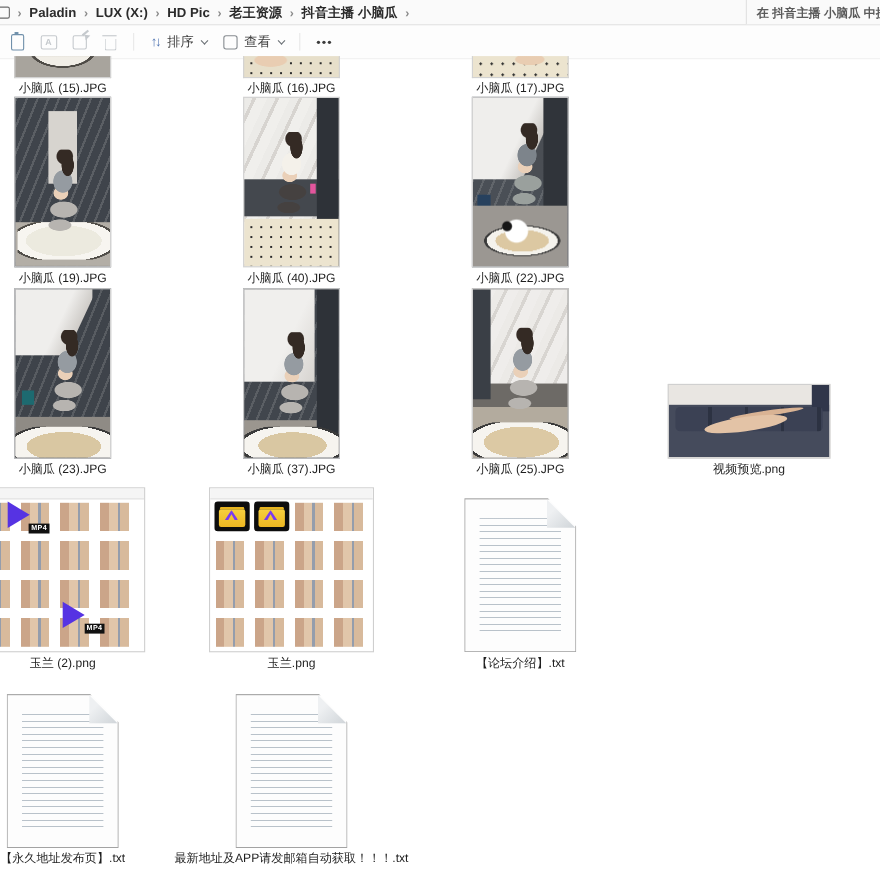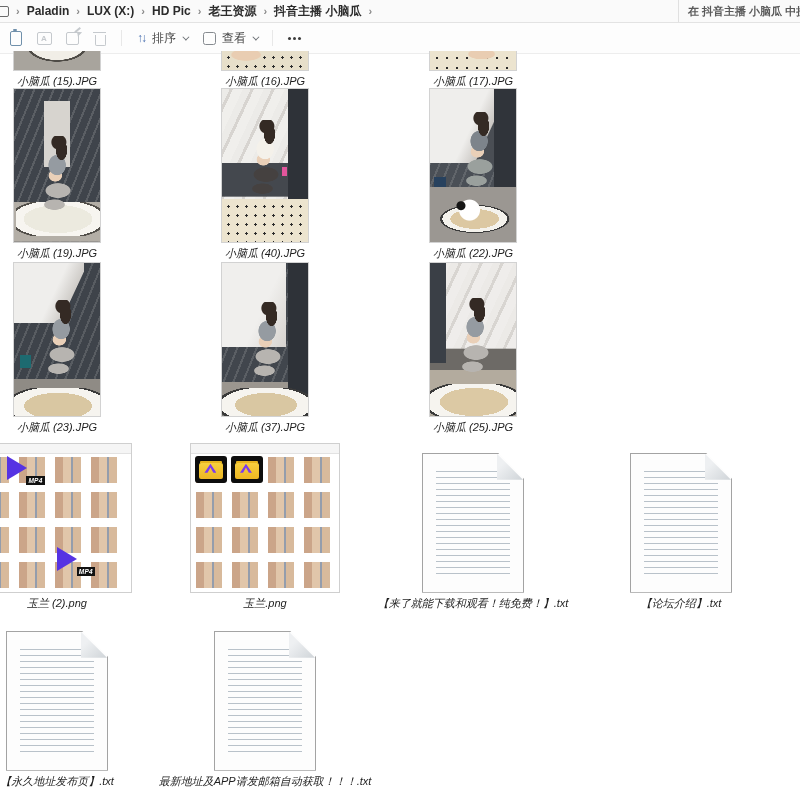--- a/index.html
+++ b/index.html
@@ -31,21 +31,21 @@
   .ic-trash{width:9px;height:10px;border:1.2px solid #c5c9cd;border-top:0;border-radius:0 0 2px 2px;margin-top:4px;}
   .ic-trash::before{content:"";position:absolute;left:-3px;top:-3px;width:13px;height:1.6px;background:#c5c9cd;}
   .tb-sep{width:1px;height:16px;background:#e8e8e8;margin:0 7px;flex:none;}
   .tb-drop{padding:0 8px;font-size:12px;color:#3f3f3f;gap:6px;}
   .sort-arrows{color:#4a70b0;font-size:12px;letter-spacing:-2px;margin-right:1px;}
   .ic-viewbox{width:11px;height:11px;border:1.3px solid #868b90;border-radius:2.5px;}
   .caret{display:inline-block;border:solid #6b7075;border-width:0 1.2px 1.2px 0;padding:2px;transform:rotate(45deg) translateY(-2px);}
   .more-dots{width:3px;height:3px;border-radius:50%;background:#3c3c3c;box-shadow:-5px 0 0 #3c3c3c,5px 0 0 #3c3c3c;display:inline-block;}
 
   
-  .files{background:#fff;font-style:italic;}
+  .files{background:#fff;}
   .row{display:flex;margin-left:-47px;}
   .row:nth-child(1){height:36px;}
   .row:nth-child(2){height:172px;}
   .row:nth-child(3){height:174px;}
   .row:nth-child(4){height:176px;}
   .row:nth-child(5){height:178px;}
   .cell{width:208px;flex:none;display:flex;flex-direction:column;align-items:center;justify-content:flex-end;padding-bottom:2px;}
   .fname{font-size:11px;color:#1f1f1f;margin-top:4px;white-space:nowrap;line-height:1.2;}
   .thumb{position:relative;overflow:hidden;box-sizing:border-box;flex:none;}
 
@@ -244,20 +244,24 @@
   <div class="cell">
     <div class="thumb ph v24"></div>
     <div class="fname">小脑瓜 (37).JPG</div>
   </div>
 
   <div class="cell">
     <div class="thumb ph v25"></div>
     <div class="fname">小脑瓜 (25).JPG</div>
   </div>
 
+  <div class="cell">
+    <div class="thumb preview"></div>
+    <div class="fname">视频预览.png</div>
+  </div>
 </div>
     <div class="row">
   <div class="cell">
     <div class="thumb shot yulan2">
           <span class="ov ov-mp4" style="left: 16%; top: 8%;">
             <i></i>
             <span class="ov-text">MP4</span>
           </span>
           <span class="ov ov-mp4" style="left: 50%; top: 70%;">
             <i></i>
@@ -268,24 +272,20 @@
   </div>
 
   <div class="cell">
     <div class="thumb shot yulan1">
           <span class="ov ov-folder" style="left: 3%; top: 8%;"></span>
           <span class="ov ov-folder" style="left: 27%; top: 8%;"></span>
         </div>
     <div class="fname">玉兰.png</div>
   </div>
 
-  <div class="cell">
-    <div class="thumb txtic"></div>
-    <div class="fname">【来了就能下载和观看！纯免费！】.txt</div>
-  </div>
 
   <div class="cell">
     <div class="thumb txtic"></div>
     <div class="fname">【论坛介绍】.txt</div>
   </div>
 </div>
     <div class="row">
   <div class="cell">
     <div class="thumb txtic"></div>
     <div class="fname">【永久地址发布页】.txt</div>

